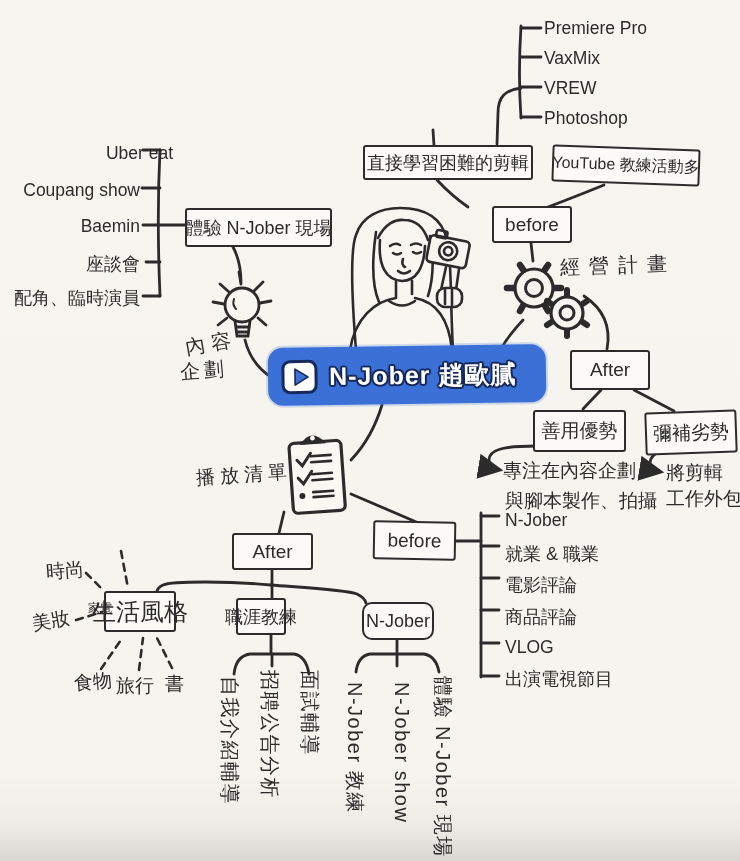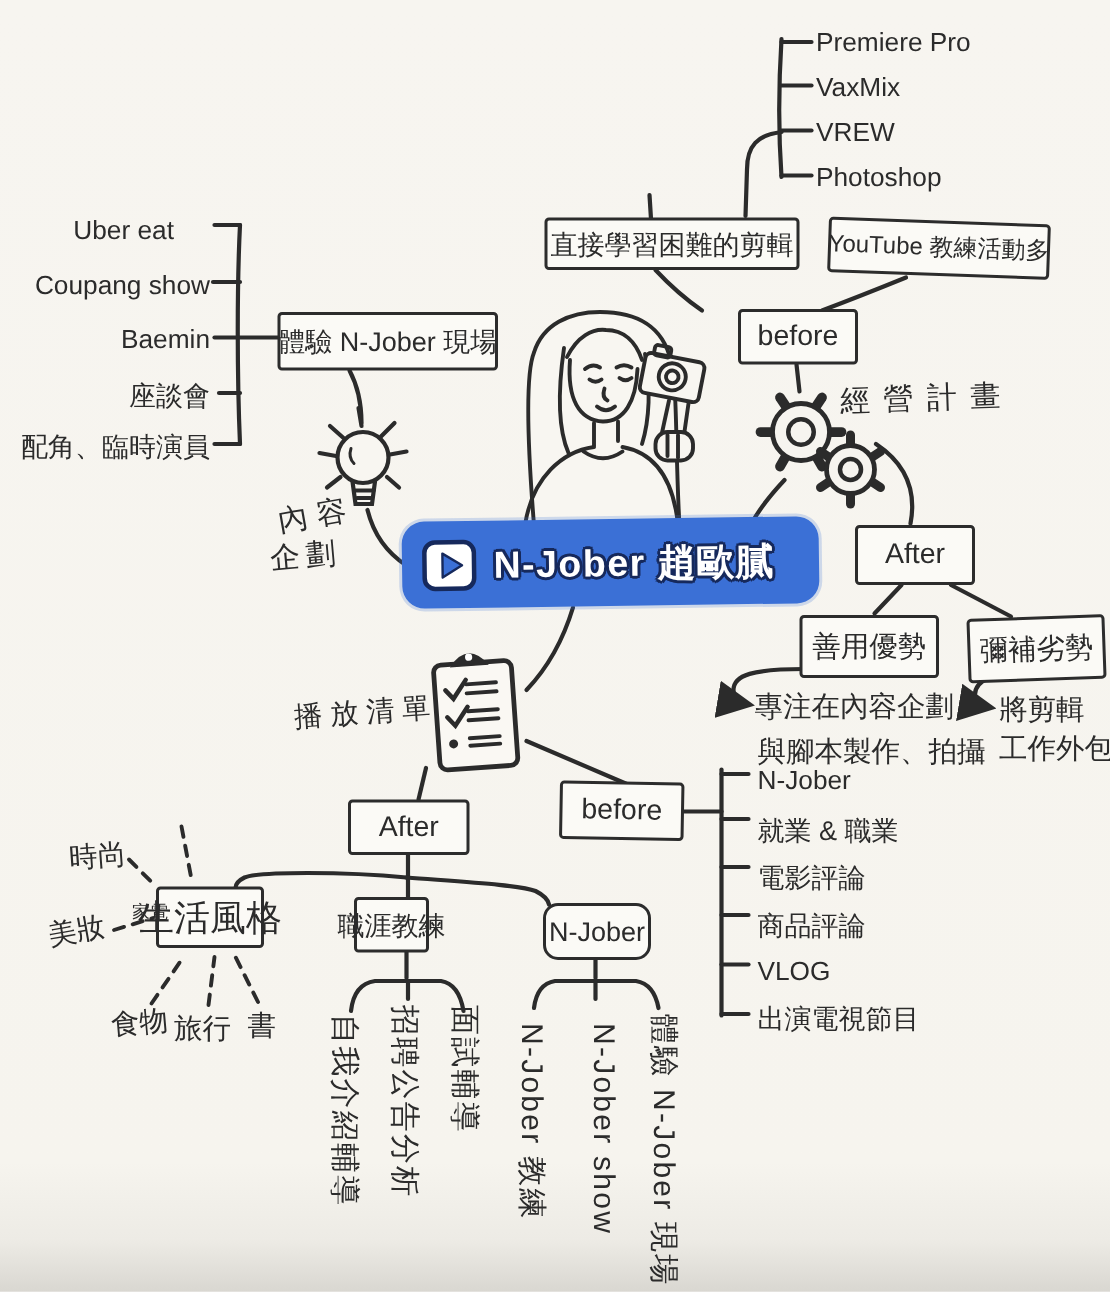--- a/index.html
+++ b/index.html
@@ -209,21 +209,21 @@
 
   <div class="hand" style="left:560px; top:252px; letter-spacing:9px; transform:rotate(-2deg);">經營計畫</div>
   <div class="box" style="left:570px; top:350px; width:80px; height:40px; font-size:19px;">After</div>
   <div class="box" style="left:533px; top:410px; width:93px; height:42px; font-size:19px;">善用優勢</div>
   <div class="box" style="left:645px; top:411px; width:92px; height:43px; transform:rotate(-2deg); font-size:19px;">彌補劣勢</div>
   <div class="lbl" style="left:503px; top:458px; font-size:19px;">專注在內容企劃</div>
   <div class="lbl" style="left:505px; top:488px; font-size:19px;">與腳本製作、拍攝</div>
   <div class="lbl" style="left:666px; top:460px; font-size:19px;">將剪輯</div>
   <div class="lbl" style="left:666px; top:486px; font-size:19px;">工作外包</div>
 
-  <div class="lbl-r" style="right:624px; top:143px;">Uber eat</div>
+  <div class="lbl-r" style="right:567px; top:143px;">Uber eat</div>
   <div class="lbl-r" style="right:600px; top:180px;">Coupang show</div>
   <div class="lbl-r" style="right:600px; top:216px;">Baemin</div>
   <div class="lbl-r" style="right:600px; top:252px; font-size:18px;">座談會</div>
   <div class="lbl-r" style="right:600px; top:286px; font-size:18px;">配角、臨時演員</div>
   <div class="box" style="left:185px; top:208px; width:147px; height:39px;">體驗 N-Jober 現場</div>
   <div class="hand" style="left:185px; top:330px; transform:rotate(-10deg);">內容</div>
   <div class="hand" style="left:180px; top:357px; transform:rotate(-5deg); letter-spacing:4px;">企劃</div>
 
   <div class="node">
     <svg width="37" height="35" viewBox="0 0 37 35">

